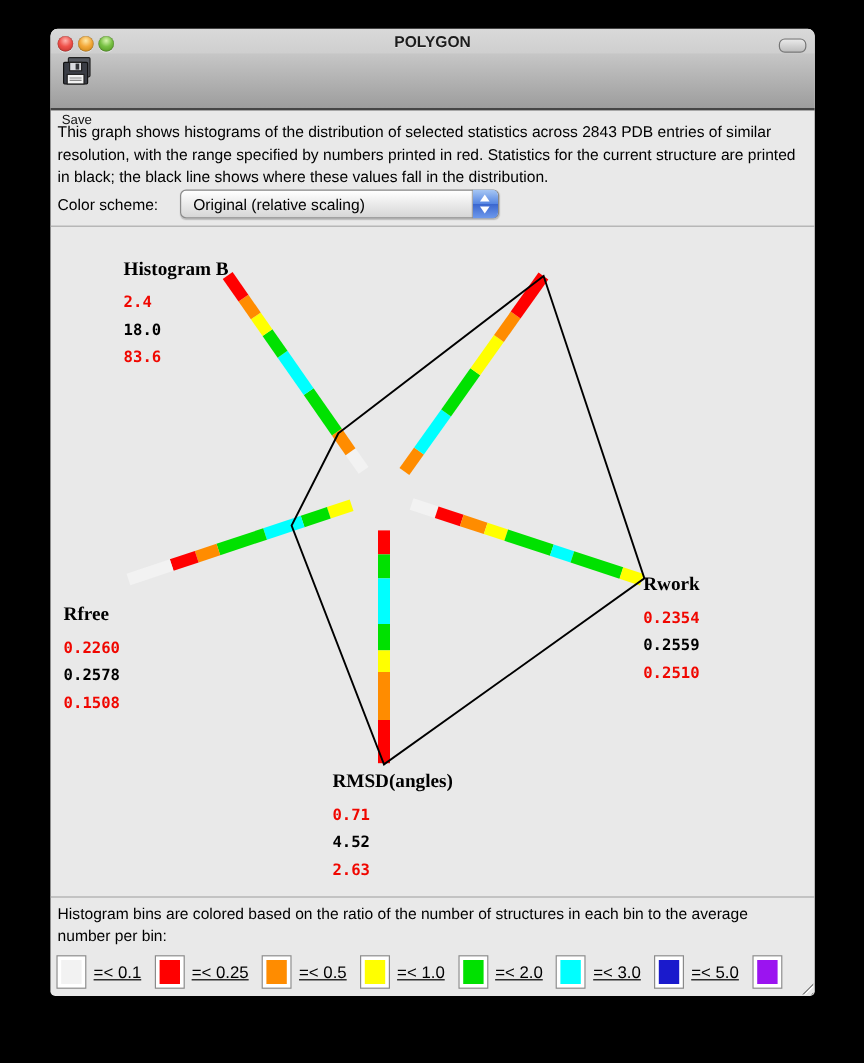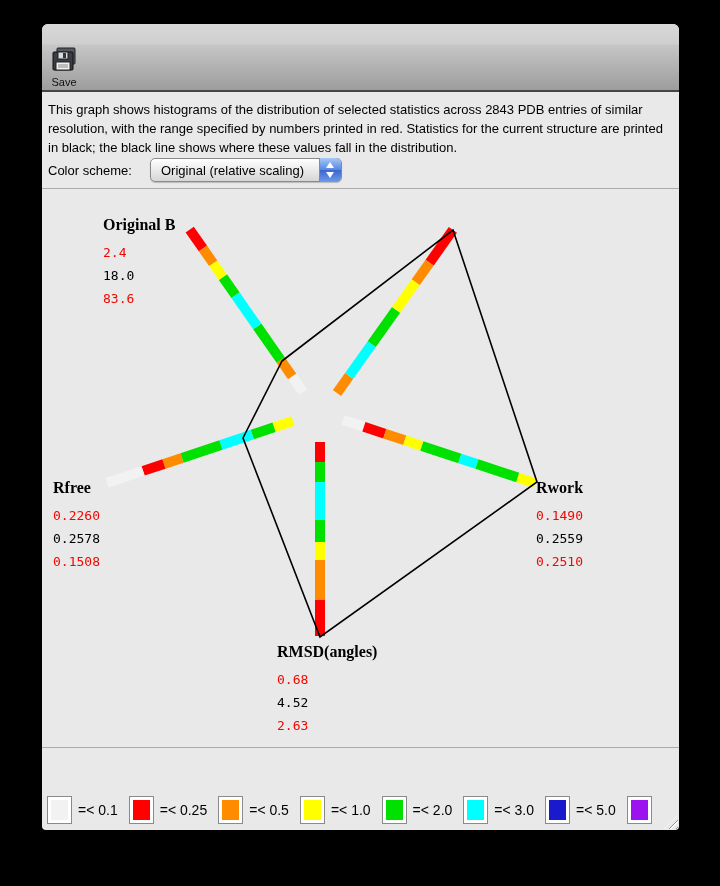--- a/index.html
+++ b/index.html
@@ -15,57 +15,57 @@
   .title{position:absolute;left:0;top:3px;width:100%;text-align:center;
     font-size:13px;font-weight:bold;color:#1c1c1c;text-shadow:0 1px 0 rgba(255,255,255,.45);}
   .tl{position:absolute;top:6px;width:13px;height:13px;border-radius:50%;
     box-shadow:inset 0 0 1px rgba(0,0,0,.6),0 1px 0 rgba(255,255,255,.4);}
   .tl.red{left:6px;background:radial-gradient(circle at 50% 30%,#ffb3ae 0%,#ef514a 45%,#b92f2b 100%);}
   .tl.yel{left:23px;background:radial-gradient(circle at 50% 30%,#ffe9a8 0%,#f3a839 45%,#c07f12 100%);}
   .tl.grn{left:40px;background:radial-gradient(circle at 50% 30%,#d7f5ae 0%,#77c043 45%,#4d8f1f 100%);}
   .pill{position:absolute;right:7px;top:8px;width:21px;height:10px;border-radius:5px;
     border:1px solid #767676;background:linear-gradient(#e9e9e9,#bdbdbd);}
   .save-btn{position:absolute;left:5px;top:22px;width:34px;height:42px;text-align:center;cursor:default;}
-  .save-btn .lbl{font-size:11px;color:#111;display:block;margin-top:0;}
+  .save-btn .lbl{font-size:11px;color:#111;display:block;margin-top:17px;}
   
   .desc{position:absolute;left:6px;top:76px;width:624px;font-size:13px;line-height:19px;color:#000;}
   .scheme-row{position:absolute;left:6px;top:139px;font-size:13px;color:#000;}
-  .select{position:absolute;left:108px;top:134px;width:192px;height:24px;border:1px solid #8a8a8a;
+  .select{position:absolute;left:108px;top:134px;width:266px;height:24px;border:1px solid #8a8a8a;
     border-radius:5px;background:linear-gradient(#ffffff,#d6d6d6);box-sizing:border-box;
     box-shadow:0 1px 1px rgba(0,0,0,.2);}
   .select .val{position:absolute;left:10px;top:4px;font-size:13px;color:#000;}
   .stepper{position:absolute;right:0;top:-1px;width:21px;height:24px;border-radius:0 5px 5px 0;
     background:linear-gradient(#a8c8f4,#5585e2 50%,#3b67cf 51%,#6f9aec);border-left:1px solid #8a8a8a;}
   .stepper .up,.stepper .dn{position:absolute;left:6px;width:0;height:0;border-left:4.5px solid transparent;border-right:4.5px solid transparent;}
   .stepper .up{top:4px;border-bottom:6px solid #fff;}
   .stepper .dn{bottom:4px;border-top:6px solid #fff;}
   .divider-top{position:absolute;left:0;top:164px;width:100%;height:1px;background:#ababab;}
   .divider-bot{position:absolute;left:0;top:723px;width:100%;height:1px;background:#ababab;}
   
   .plot{position:absolute;left:0;top:0;width:637px;height:806px;}
   .hist-bar{position:absolute;height:10px;display:flex;transform-origin:0 50%;}
   .hist-bar span{display:block;height:100%;}
   .poly-svg{position:absolute;left:0;top:0;pointer-events:none;}
   .stat{position:absolute;}
   .stat h3{margin:0 0 7px 0;font-family:"Liberation Serif",serif;font-weight:bold;font-size:16px;color:#000;}
-  .stat .v{font-family:"DejaVu Sans Mono",monospace;font-size:13px;font-weight:normal;line-height:23px;}
+  .stat .v{font-family:"DejaVu Sans Mono",monospace;font-size:13px;font-weight:bold;line-height:23px;}
   .stat .red{color:#f00700;}
   .stat .blk{color:#000000;}
   .stat-avgb{left:61px;top:192px;}
   .stat-bonds{left:418px;top:192px;}
   .stat-rwork{left:494px;top:455px;}
-  .stat-rfree{left:11px;top:455px;}
+  .stat-rfree{left:11px;top:480px;}
   .stat-angles{left:235px;top:619px;}
   
   .legend-text{position:absolute;left:6px;top:729px;width:620px;font-size:13px;line-height:18px;color:#000;}
   .legend-bins{position:absolute;left:5px;top:772px;display:flex;align-items:center;}
   .swatch{display:inline-block;width:17px;height:20px;padding:3px;background:#fff;
     border:1px solid #8a8a8a;margin-right:6px;}
   .swatch span{display:block;width:100%;height:100%;}
-  .bin-label{font-size:14px;color:#000;margin-right:11px;white-space:nowrap;}
+  .bin-label{font-size:14px;color:#000;margin-right:11px;white-space:nowrap;text-decoration:underline;}
   .resize-grip{position:absolute;right:1px;bottom:1px;width:14px;height:14px;
     background:repeating-linear-gradient(135deg,rgba(0,0,0,0) 0 3px,#8f8f8f 3px 4px,#fdfdfd 4px 5px);
     clip-path:polygon(100% 0,100% 100%,0 100%);}
 </style>
 </head>
 <body>
 
 <div class="window">
 
   <div class="plot">
@@ -115,34 +115,34 @@
         <span style="flex-grow: 11; background: rgb(255, 0, 0);"></span>
         <span style="flex-grow: 19.5; background: rgb(242, 242, 242);"></span>
       </div>
     </div>
 
   <svg class="poly-svg" width="637" height="806" viewBox="0 0 637 806">
     <polygon points="240,337 411,206 495,458 278,613 201,414" fill="none" stroke="#000" stroke-width="1.6" stroke-linejoin="miter"></polygon>
   </svg>
 
   <div class="stat stat-avgb">
-    <h3>Original B</h3>
+    <h3>Histogram B</h3>
     <div class="v red">2.4</div>
     <div class="v blk">18.0</div>
     <div class="v red">83.6</div>
   </div>
   <div class="stat stat-rwork">
     <h3>Rwork</h3>
-    <div class="v red">0.1490</div>
+    <div class="v red">0.2354</div>
     <div class="v blk">0.2559</div>
     <div class="v red">0.2510</div>
   </div>
   <div class="stat stat-angles">
     <h3>RMSD(angles)</h3>
-    <div class="v red">0.68</div>
+    <div class="v red">0.71</div>
     <div class="v blk">4.52</div>
     <div class="v red">2.63</div>
   </div>
   <div class="stat stat-rfree">
     <h3>Rfree</h3>
     <div class="v red">0.2260</div>
     <div class="v blk">0.2578</div>
     <div class="v red">0.1508</div>
   </div>
 
@@ -152,20 +152,21 @@
   <div class="desc">This graph shows histograms of the distribution of selected statistics across 2843 PDB entries of similar resolution, with the range specified by numbers printed in red.  Statistics for the current structure are printed in black; the black line shows where these values fall in the distribution.</div>
   <div class="scheme-row">Color scheme:</div>
   <div class="select">
     <span class="val">Original (relative scaling)</span>
     <span class="stepper">
         <span class="up"></span>
         <span class="dn"></span>
       </span>
   </div>
 
+  <div class="legend-text">Histogram bins are colored based on the ratio of the number of structures in each bin to the average number per bin:</div>
   <div class="legend-bins">
       <span class="swatch">
         <span style="background: rgb(242, 242, 242);"></span>
       </span>
       <span class="bin-label">=&lt; 0.1</span>
       <span class="swatch">
         <span style="background: rgb(255, 0, 0);"></span>
       </span>
       <span class="bin-label">=&lt; 0.25</span>
       <span class="swatch">
@@ -187,20 +188,27 @@
       <span class="swatch">
         <span style="background: rgb(26, 26, 204);"></span>
       </span>
       <span class="bin-label">=&lt; 5.0</span>
       <span class="swatch">
         <span style="background: rgb(155, 20, 240);"></span>
       </span>
     </div>
 
   <div class="chrome">
+    <div class="titlebar">
+      <span class="tl red"></span>
+      <span class="tl yel"></span>
+      <span class="tl grn"></span>
+      <div class="title">POLYGON</div>
+      <span class="pill"></span>
+    </div>
     <div class="save-btn">
       <svg width="26" height="26" viewBox="0 0 26 26">
         <rect x="6" y="2" width="18" height="16" rx="1" fill="#55585f" stroke="#222"></rect>
         <rect x="2" y="6" width="20" height="18" rx="1" fill="#3a3d45" stroke="#111"></rect>
         <rect x="7" y="6" width="10" height="7" fill="#d8dadf" stroke="#222"></rect>
         <rect x="12" y="7" width="3" height="5" fill="#33353a"></rect>
         <rect x="5" y="16" width="14" height="8" fill="#f2f2f2" stroke="#222"></rect>
         <line x1="7" y1="19" x2="17" y2="19" stroke="#888"></line>
         <line x1="7" y1="21" x2="17" y2="21" stroke="#888"></line>
       </svg>

